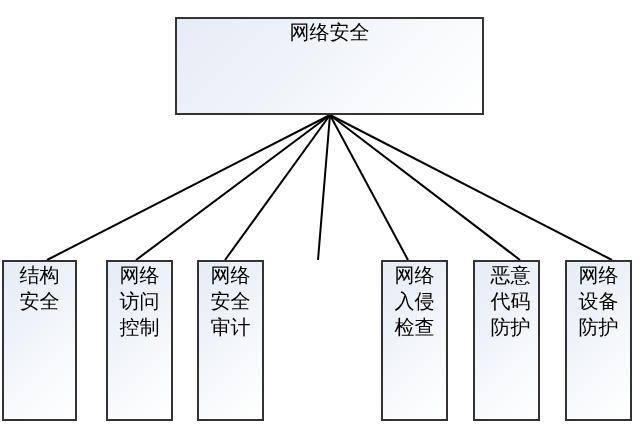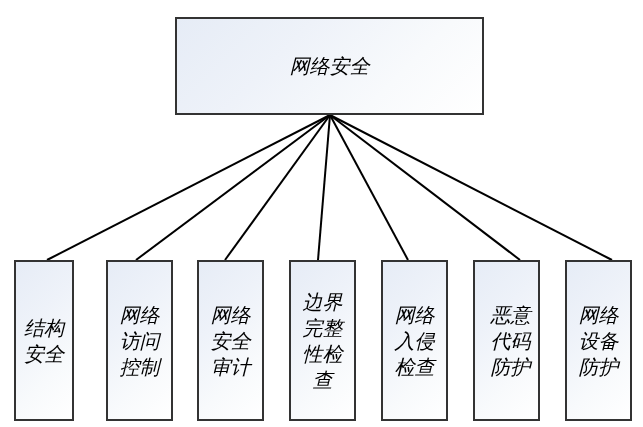--- a/index.html
+++ b/index.html
@@ -27,24 +27,22 @@
     width: 643px;
     height: 427px;
     pointer-events: none;
   }
   .node {
     position: absolute;
     box-sizing: border-box;
     border: 2px solid #333333;
     background: linear-gradient(135deg, #e6ecf6 0%, #eef2f9 35%, #f8fafc 70%, #ffffff 100%);
     display: flex;
-    align-items: center;
     justify-content: center;
     z-index: 2;
-    font-style: italic;
   }
   .node-root {
     left: 175px;
     top: 17px;
     width: 309px;
     height: 98px;
   }
   .node-leaf {
     top: 260px;
     width: 67px;
@@ -83,43 +81,37 @@
       <line x1="330" y1="115" x2="318" y2="260" stroke="#000000" stroke-width="2" stroke-linecap="butt"></line>
       <line x1="330" y1="115" x2="408" y2="260" stroke="#000000" stroke-width="2" stroke-linecap="butt"></line>
       <line x1="330" y1="115" x2="520" y2="260" stroke="#000000" stroke-width="2" stroke-linecap="butt"></line>
       <line x1="330" y1="115" x2="612" y2="260" stroke="#000000" stroke-width="2" stroke-linecap="butt"></line>
     </svg>
 
   <div class="node node-root" style="left: 175px; top: 17px; width: 309px; height: 98px;">
     <div class="node-label">网络安全</div>
   </div>
 
-  <div class="node node-leaf leaf-1" style="left: 14px; top: 260px; width: 60px; height: 161px;">
+  <div class="node node-leaf leaf-1" style="left: 2px; top: 260px; width: 75px; height: 161px;">
     <div class="node-label">结构
 安全</div>
   </div>
 
   <div class="node node-leaf leaf-2" style="left: 106px; top: 260px; width: 67px; height: 161px;">
     <div class="node-label">网络
 访问
 控制</div>
   </div>
 
   <div class="node node-leaf leaf-3" style="left: 197px; top: 260px; width: 67px; height: 161px;">
     <div class="node-label">网络
 安全
 审计</div>
   </div>
 
-  <div class="node node-leaf leaf-4" style="left: 289px; top: 260px; width: 67px; height: 161px;">
-    <div class="node-label">边界
-完整
-性检
-查</div>
-  </div>
 
   <div class="node node-leaf leaf-5" style="left: 381px; top: 260px; width: 67px; height: 161px;">
     <div class="node-label">网络
 入侵
 检查</div>
   </div>
 
   <div class="node node-leaf leaf-6" style="left: 473px; top: 260px; width: 67px; height: 161px;">
     <div class="node-label">恶意
 代码

